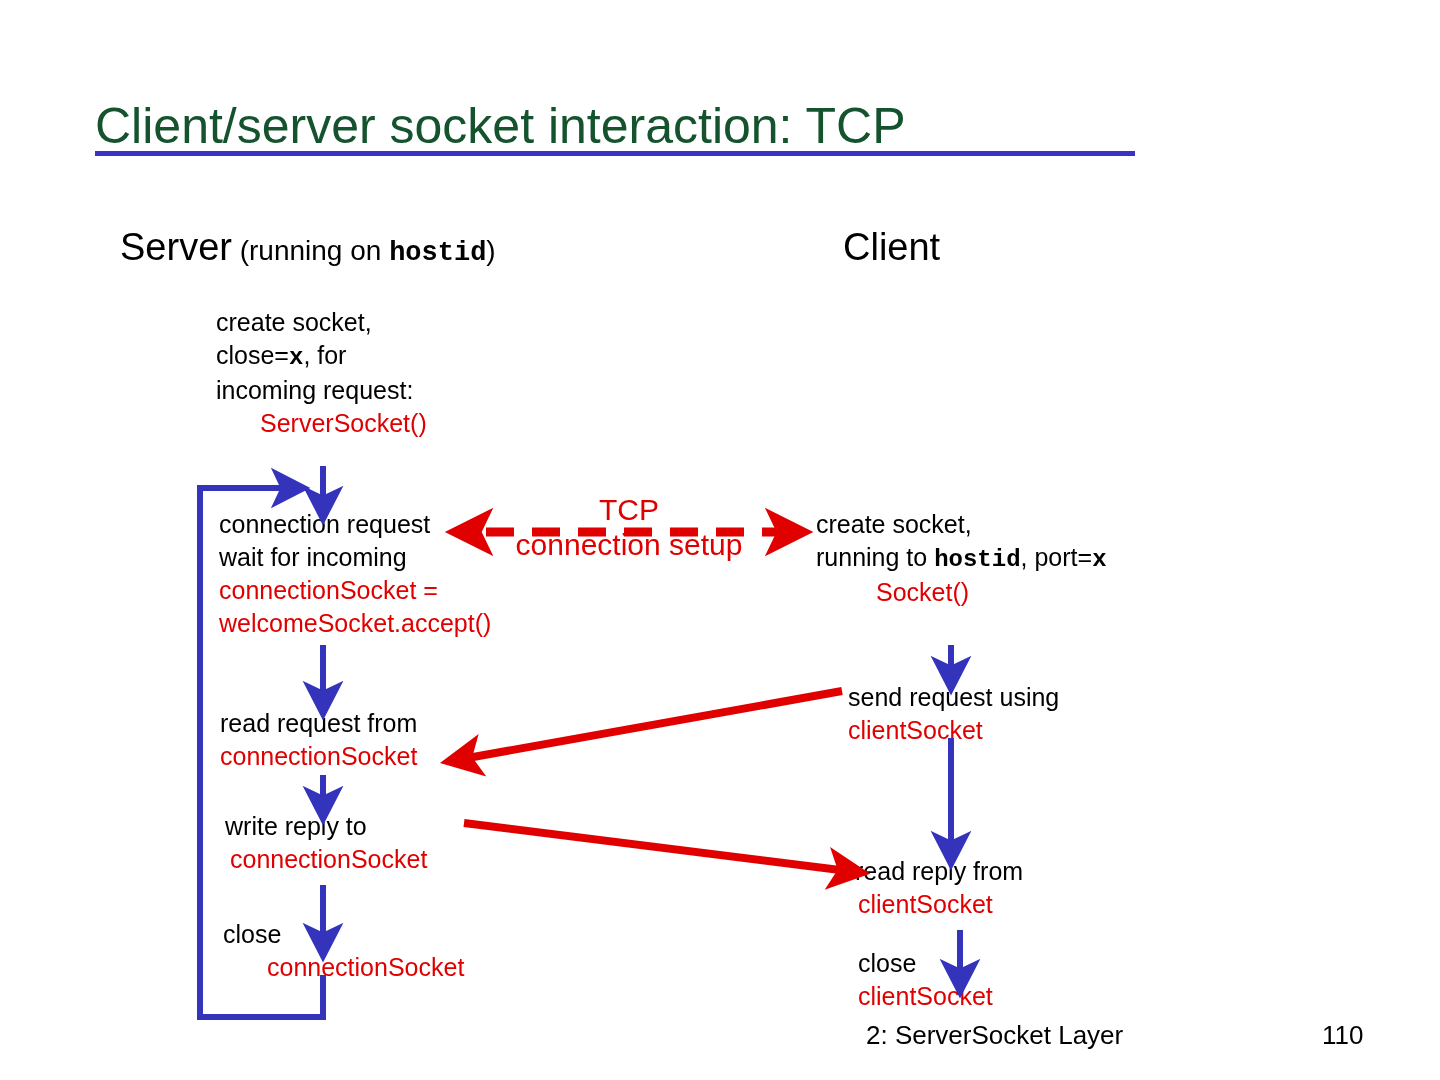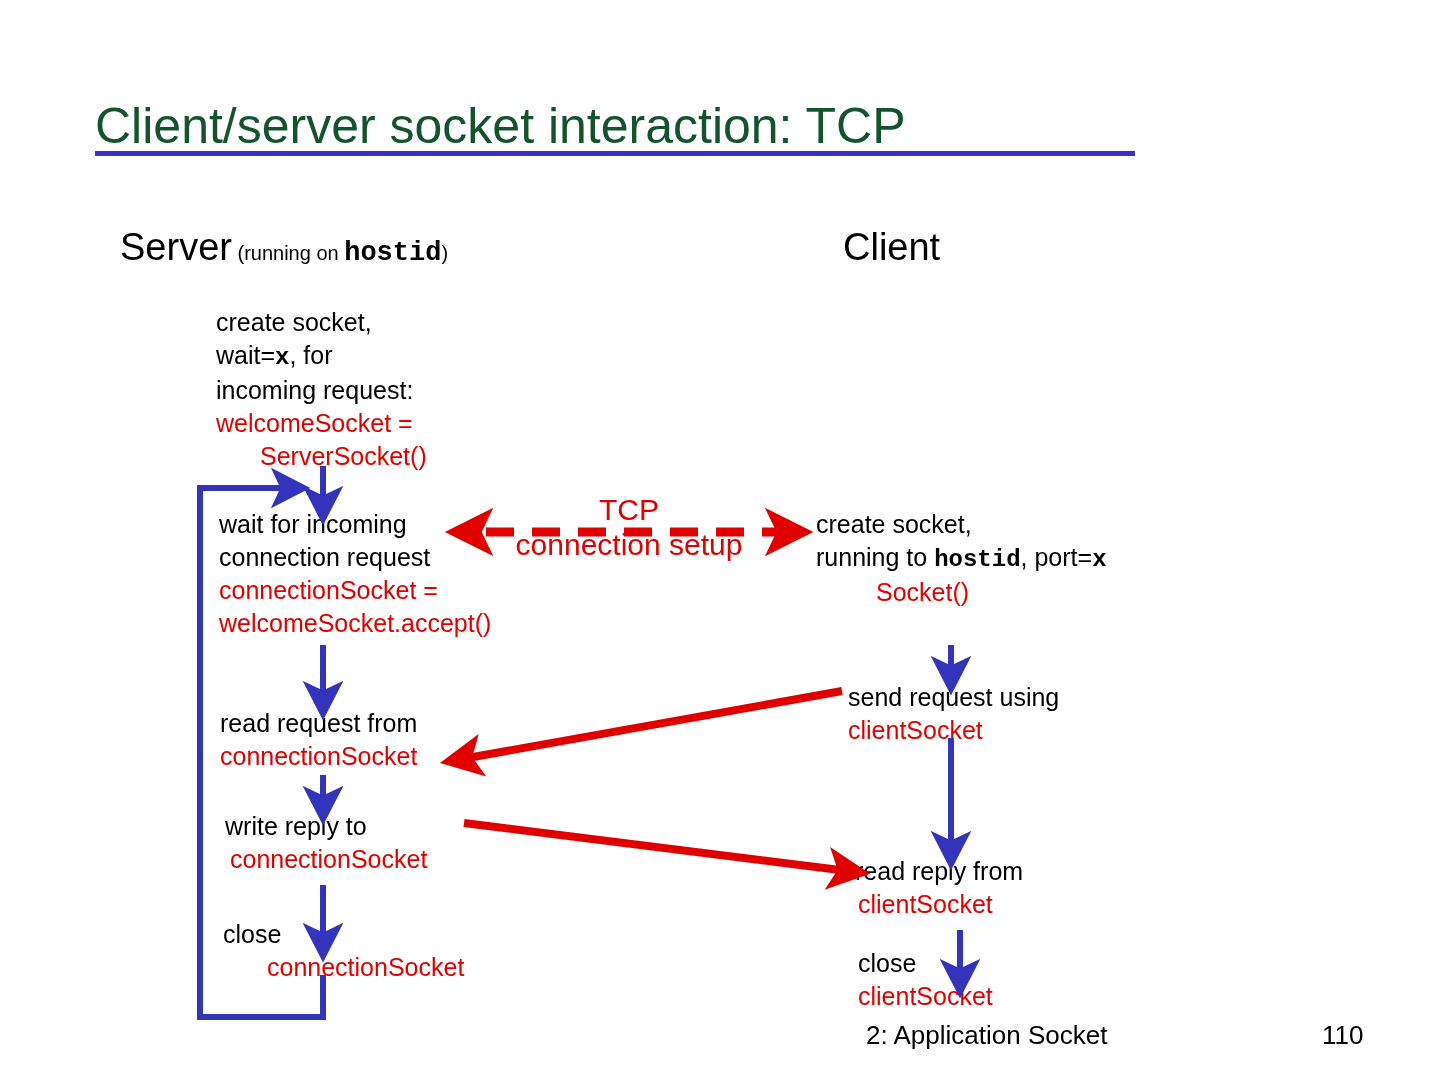--- a/index.html
+++ b/index.html
@@ -43,21 +43,21 @@
   
   #server-heading {
     position: absolute;
     left: 120px;
     top: 224px;
     font-size: 38px;
     line-height: 46px;
     white-space: nowrap;
   }
   #server-heading .sub {
-    font-size: 20px;
+    font-size: 28px;
   }
   #server-heading .mono {
     font-family: "Liberation Mono", "DejaVu Sans Mono", monospace;
     font-weight: bold;
     font-size: 27px;
   }
   #client-heading {
     position: absolute;
     left: 843px;
     top: 224px;
@@ -150,29 +150,28 @@
   <div id="title-underline"></div>
 
   <div id="server-heading">
     <span>Server</span><span class="sub"> (running on </span><span class="mono">hostid</span><span class="sub">)</span>
   </div>
 
   <div id="client-heading">Client</div>
 
   <div class="step" id="step-server-create">
     <div>create socket,</div>
-    <div><span>wait=</span><span class="mono-b">x</span><span>, for</span></div>
+    <div><span>close=</span><span class="mono-b">x</span><span>, for</span></div>
     <div>incoming request:</div>
-    <div class="code">welcomeSocket =</div>
     <div class="code"><span class="indent">ServerSocket()</span></div>
   </div>
 
   <div class="step" id="step-server-wait">
+    <div>connection request</div>
     <div>wait for incoming</div>
-    <div>connection request</div>
     <div class="code">connectionSocket =</div>
     <div class="code">welcomeSocket.accept()</div>
   </div>
 
   <div class="step" id="step-server-read">
     <div>read request from</div>
     <div class="code">connectionSocket</div>
   </div>
 
   <div class="step" id="step-server-write">
@@ -240,16 +239,16 @@
 
     <line x1="951" y1="738" x2="951" y2="850" stroke="#3333bb" stroke-width="6" marker-end="url(#bluehead)"></line>
 
     <line x1="960" y1="930" x2="960" y2="978" stroke="#3333bb" stroke-width="6" marker-end="url(#bluehead)"></line>
 
     <line x1="842" y1="691" x2="462" y2="759" stroke="#e00000" stroke-width="8" marker-end="url(#redhead)"></line>
 
     <line x1="464" y1="823" x2="848" y2="871" stroke="#e00000" stroke-width="8" marker-end="url(#redhead)"></line>
   </svg>
 
-  <div id="footer-label">2: Application Socket</div>
+  <div id="footer-label">2: ServerSocket Layer</div>
   <div id="footer-page">110</div>
 
 </div>
 
 </body></html>

